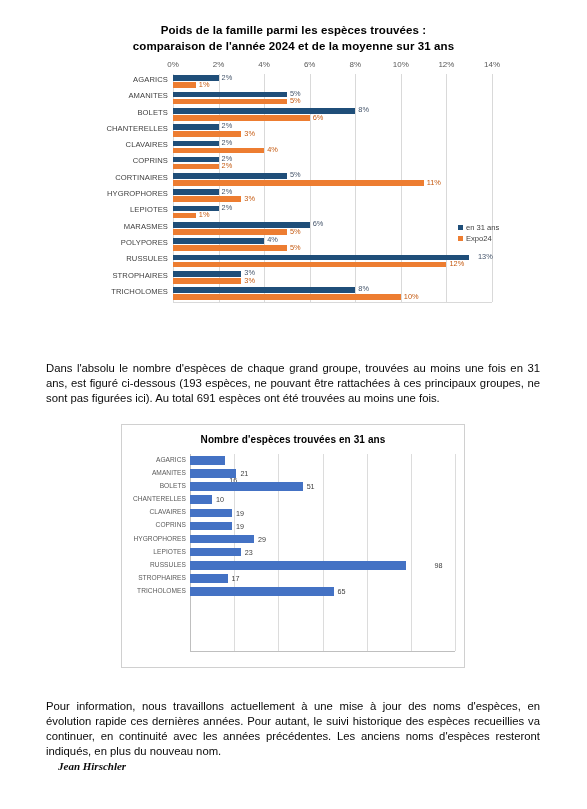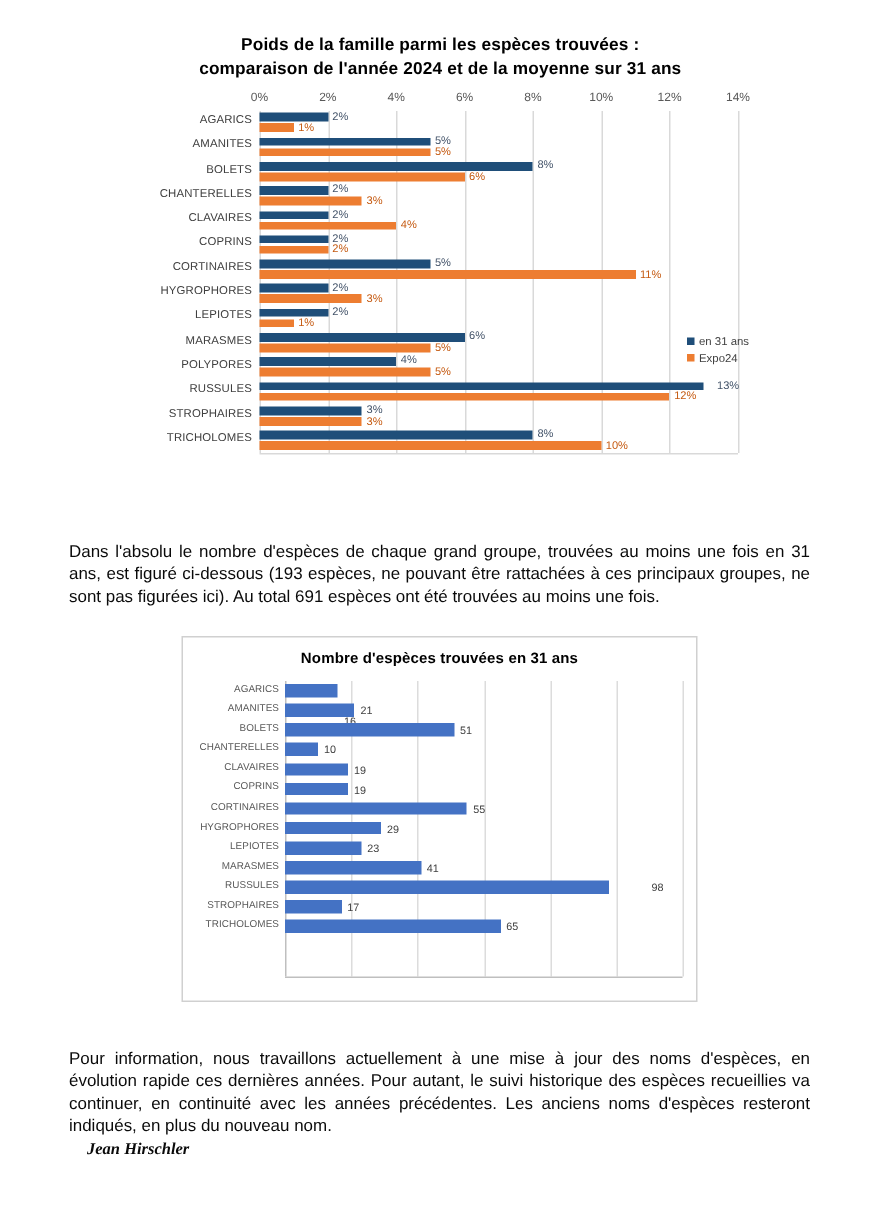--- a/index.html
+++ b/index.html
@@ -382,40 +382,30 @@
           <div class="c2-cat">CLAVAIRES</div>
           <div class="c2-bar" style="width: 41.9583px; background: rgb(68, 114, 196);"></div>
           <div class="c2-val" style="left: 113.958px;">19</div>
         </div>
         <div class="c2-row">
           <div class="c2-cat">COPRINS</div>
           <div class="c2-bar" style="width: 41.9583px; background: rgb(68, 114, 196);"></div>
           <div class="c2-val" style="left: 113.958px;">19</div>
         </div>
         <div class="c2-row">
-          <div class="c2-cat">CORTINAIRES</div>
-          <div class="c2-bar" style="width: 121.458px; background: rgb(68, 114, 196);"></div>
-          <div class="c2-val" style="left: 193.458px;">55</div>
-        </div>
-        <div class="c2-row">
           <div class="c2-cat">HYGROPHORES</div>
           <div class="c2-bar" style="width: 64.0417px; background: rgb(68, 114, 196);"></div>
           <div class="c2-val" style="left: 136.042px;">29</div>
         </div>
         <div class="c2-row">
           <div class="c2-cat">LEPIOTES</div>
           <div class="c2-bar" style="width: 50.7917px; background: rgb(68, 114, 196);"></div>
           <div class="c2-val" style="left: 122.792px;">23</div>
         </div>
         <div class="c2-row">
-          <div class="c2-cat">MARASMES</div>
-          <div class="c2-bar" style="width: 90.5417px; background: rgb(68, 114, 196);"></div>
-          <div class="c2-val" style="left: 162.542px;">41</div>
-        </div>
-        <div class="c2-row">
           <div class="c2-cat">RUSSULES</div>
           <div class="c2-bar" style="width: 216.417px; background: rgb(68, 114, 196);"></div>
           <div class="c2-val" style="left: 288.417px; margin-left: 24px;">98</div>
         </div>
         <div class="c2-row">
           <div class="c2-cat">STROPHAIRES</div>
           <div class="c2-bar" style="width: 37.5417px; background: rgb(68, 114, 196);"></div>
           <div class="c2-val" style="left: 109.542px;">17</div>
         </div>
         <div class="c2-row">

